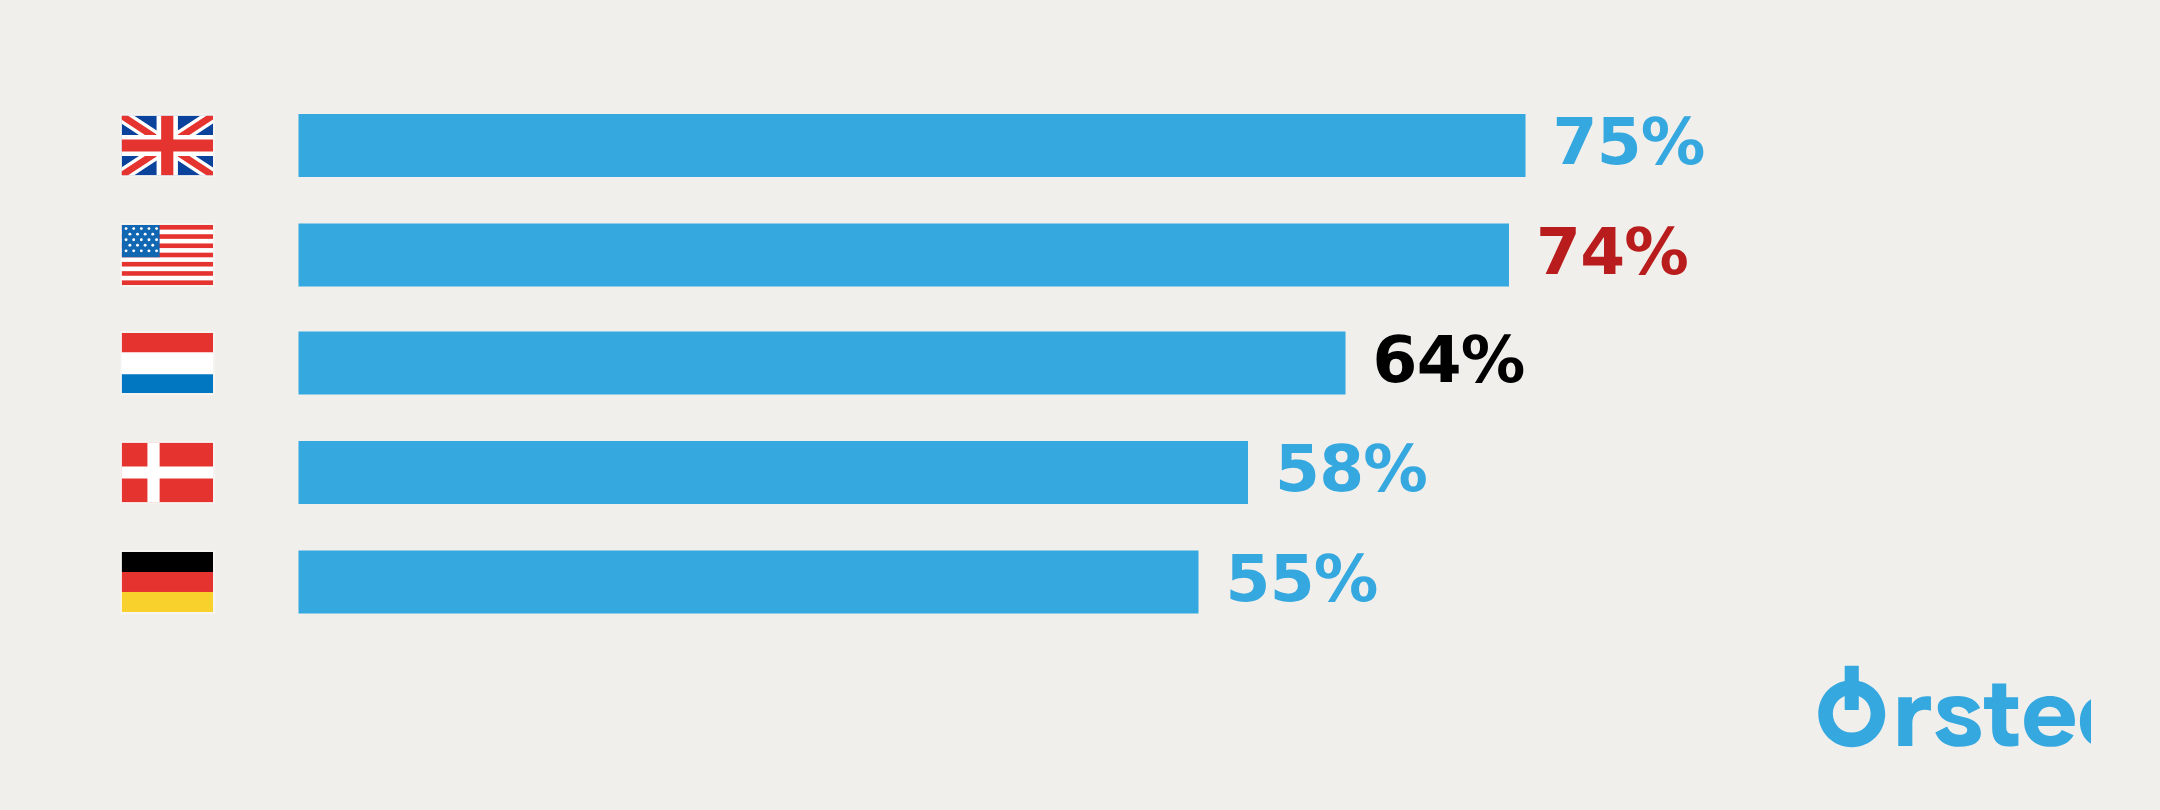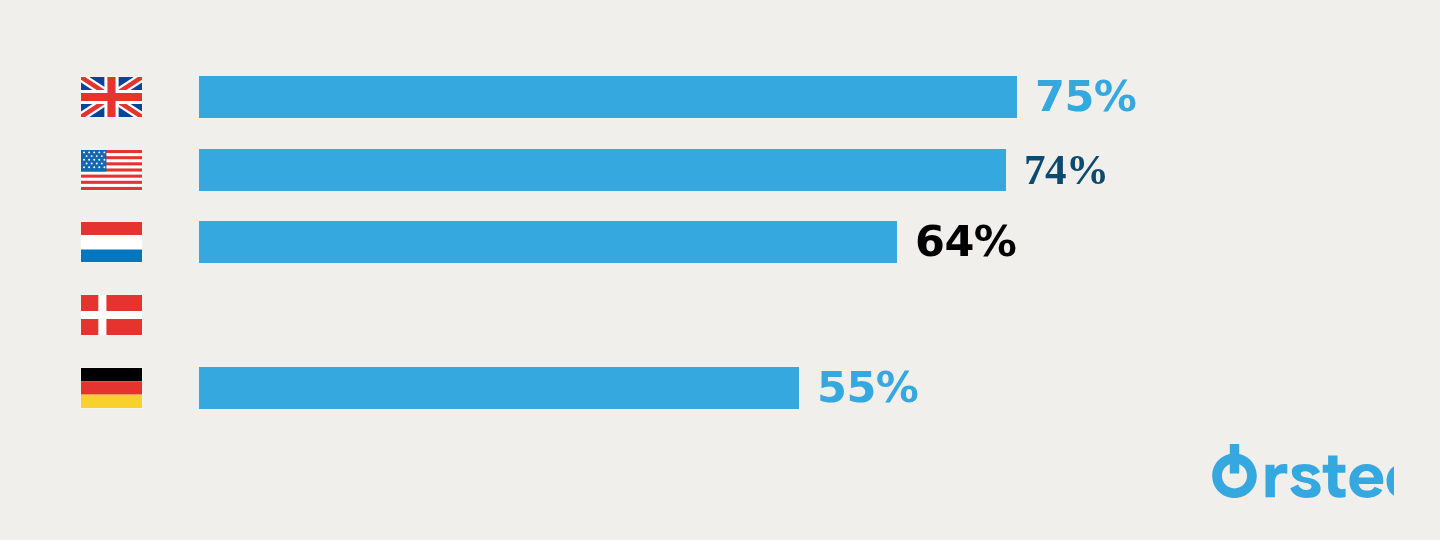--- a/index.html
+++ b/index.html
@@ -153,21 +153,21 @@
                 <circle cx="8" cy="17.2" r="0.95"></circle>
               <circle cx="13" cy="17.2" r="0.95"></circle>
                 <circle cx="18" cy="17.2" r="0.95"></circle>
               <circle cx="23" cy="17.2" r="0.95"></circle>
             </g>
           </svg>
         </div>
       </div>
       <div class="bar-track" style="width:807px;">
         <div class="bar" style="width: 807px; background: rgb(53, 168, 224);"></div>
-        <span class="bar-value" style="left: 807px; color: #0c4a6e; font-family: Liberation Serif, serif;">74%</span>
+        <span class="bar-value" style="left: 807px; color: #b91c1c;">74%</span>
       </div>
     </div>
 
     <div class="row" style="top:221px;">
       <div class="flag-cell">
         <div class="flag">
           <svg viewBox="0 0 60 40" preserveAspectRatio="none">
             <rect width="60" height="40" fill="#FFFFFF"></rect>
             <rect y="0" width="60" height="13" fill="#E5342F"></rect>
             <rect y="13" width="60" height="13.5" fill="#FFFFFF"></rect>
@@ -183,20 +183,24 @@
 
     <div class="row" style="top:294px;">
       <div class="flag-cell">
         <div class="flag">
           <svg viewBox="0 0 60 40" preserveAspectRatio="none">
             <rect width="60" height="40" fill="#E5342F"></rect>
             <rect x="17" y="0" width="8" height="40" fill="#FFFFFF"></rect>
             <rect x="0" y="16" width="60" height="8" fill="#FFFFFF"></rect>
           </svg>
         </div>
+      </div>
+      <div class="bar-track" style="width:633px;">
+        <div class="bar" style="width: 633px; background: rgb(53, 168, 224);"></div>
+        <span class="bar-value" style="left: 633px; color: rgb(53, 168, 224);">58%</span>
       </div>
     </div>
 
     <div class="row" style="top:367px;">
       <div class="flag-cell">
         <div class="flag">
           <svg viewBox="0 0 60 40" preserveAspectRatio="none">
             <rect y="0" width="60" height="13.33" fill="#000000"></rect>
             <rect y="13.33" width="60" height="13.33" fill="#E5342F"></rect>
             <rect y="26.66" width="60" height="13.34" fill="#F9D12D"></rect>

